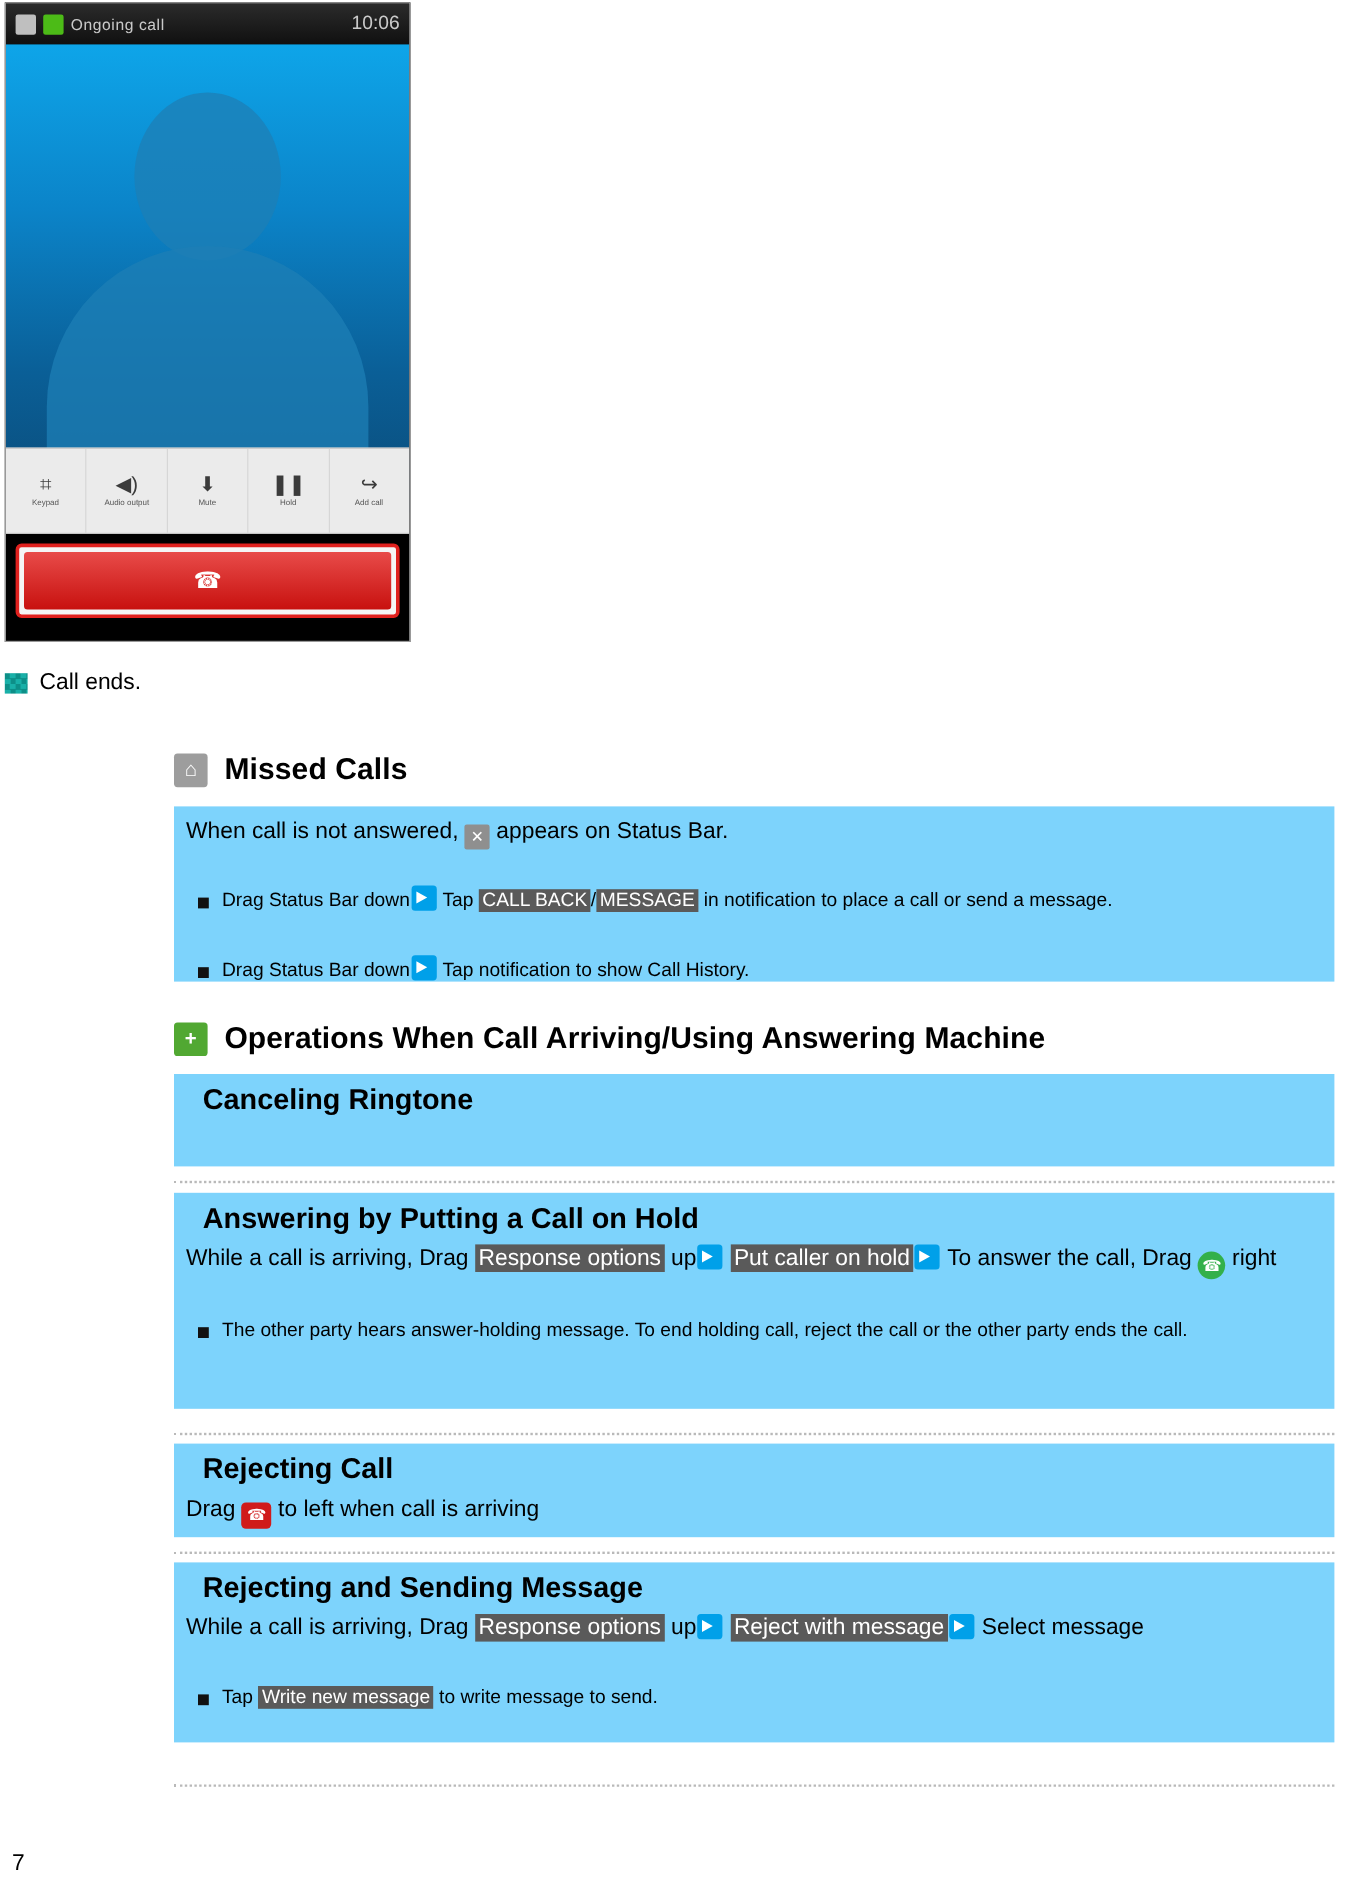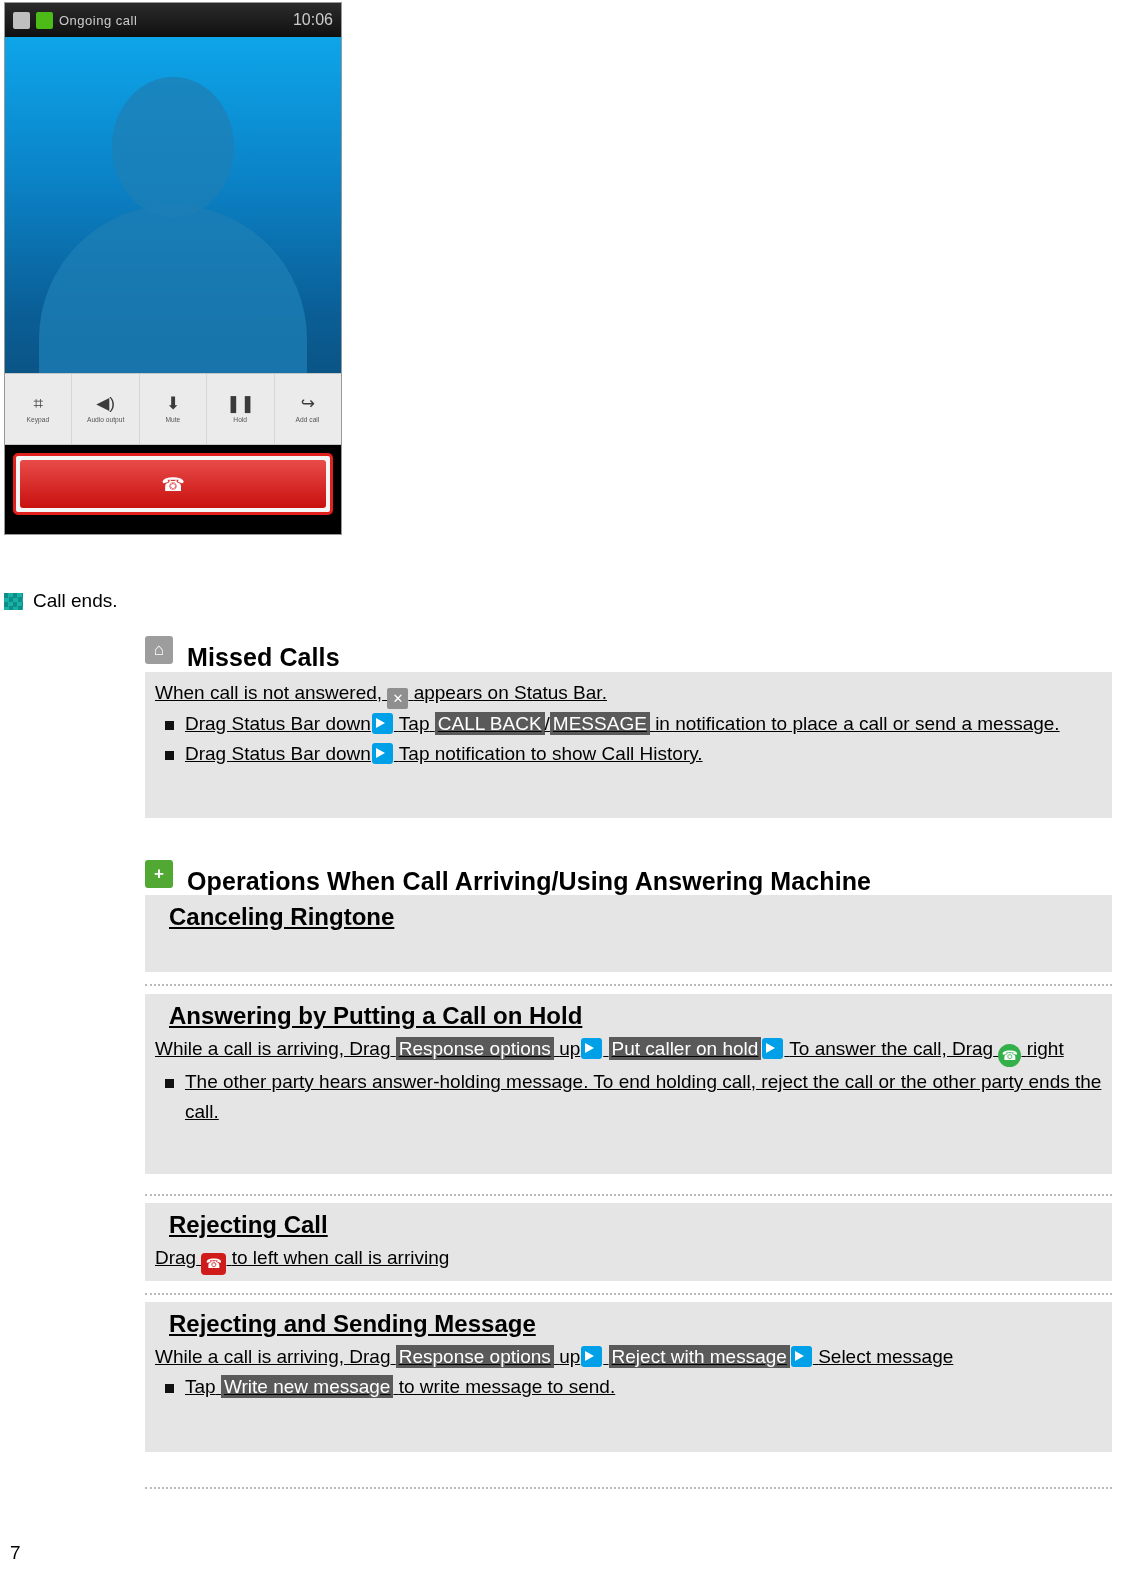--- a/index.html
+++ b/index.html
@@ -152,21 +152,20 @@
 
   
   .call-ends-row {
     position: absolute;
     left: 4px;
     top: 558px;
     display: flex;
     align-items: center;
     gap: 10px;
     font-size: 19px;
-    margin-top: 32px;
   }
   .chk-icon {
     width: 19px; height: 17px;
     background:
       repeating-conic-gradient(#19b0a8 0% 25%, #0d8f88 0% 50%) 0 0/9px 9px;
     display: inline-block;
   }
 
   
   .section-head {
@@ -185,45 +184,44 @@
     font-size: 17px;
     font-weight: bold;
     line-height: 1;
   }
   .head-badge.gray  { background: #9d9d9d; }
   .head-badge.green { background: #51a832; }
   .head-title {
     font-size: 25px;
     font-weight: bold;
     letter-spacing: .1px;
-    margin-top: 16px;
   }
 
   
   .block {
     position: absolute;
-    background: #e5e5e5;
+    background: #7dd3fc;
     box-sizing: border-box;
     padding: 6px 10px 8px 10px;
-    text-decoration: underline;
   }
   .blk-title {
     font-weight: bold;
     font-size: 24px;
     margin: 2px 0 4px 14px;
   }
   .blk-line {
     font-size: 19px;
     line-height: 30px;
   }
   .bullet-line {
-    font-size: 19px;
+    font-size: 16px;
     line-height: 30px;
     padding-left: 30px;
     position: relative;
+    margin-top: 28px;
   }
   .bullet-line::before {
     content: "";
     position: absolute;
     left: 10px;
     top: 12px;
     width: 9px; height: 9px;
     background: #111;
   }
   .hl {

